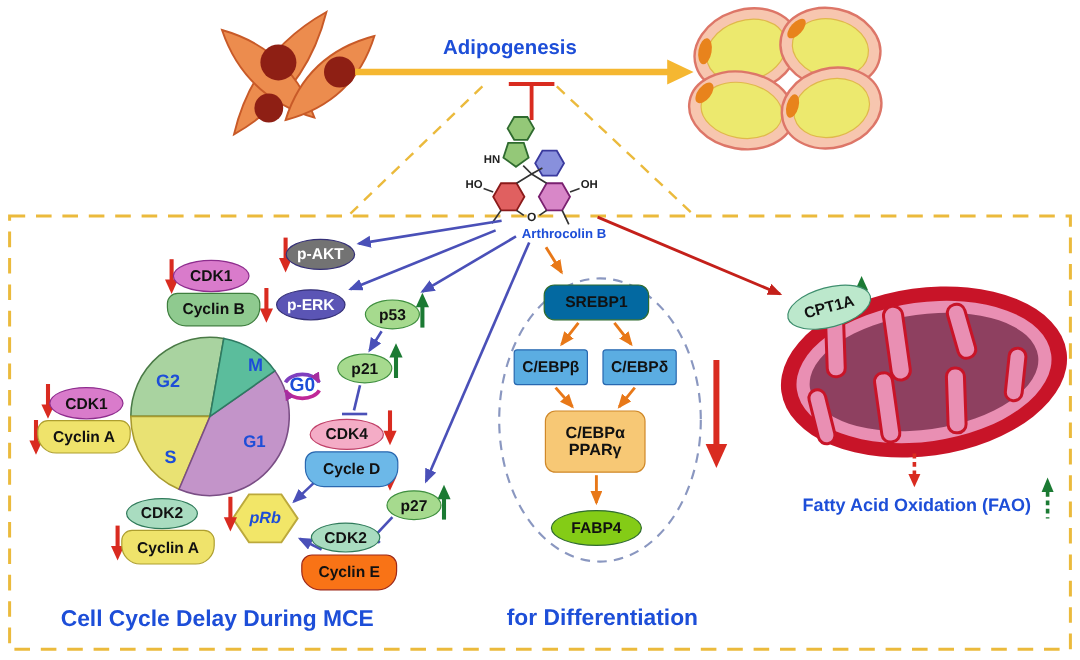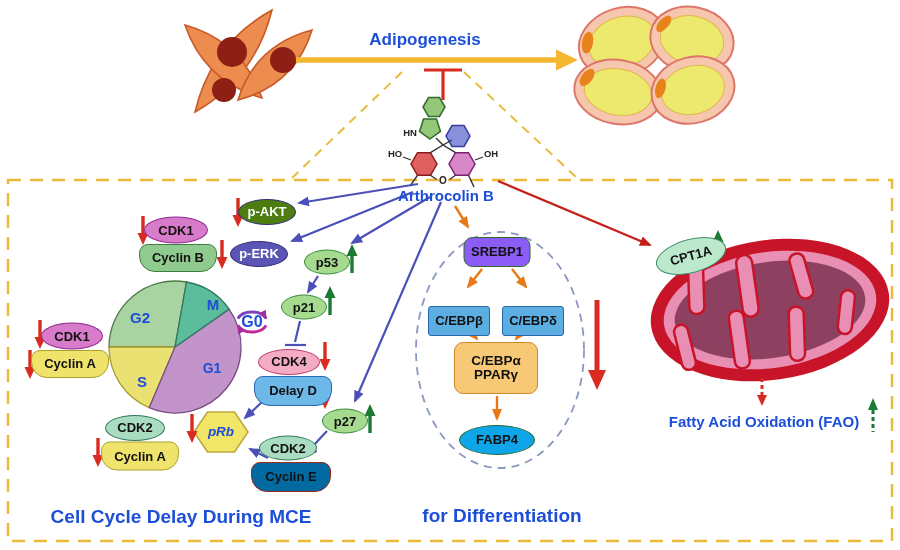--- a/index.html
+++ b/index.html
@@ -7,21 +7,21 @@
           font-family:"Liberation Sans",sans-serif;}
   svg.art{position:absolute;left:0;top:0;}
   .lbl{position:absolute;transform:translate(-50%,-50%);font-weight:700;color:#1d4ed8;
        white-space:nowrap;line-height:1.05;}
   .node{position:absolute;display:flex;flex-direction:column;align-items:center;justify-content:center;
         font-weight:700;font-size:13px;color:#111;transform:translate(-50%,-50%);
         text-align:center;line-height:1.05;box-sizing:border-box;}
   .ellipse{border-radius:50%;}
   .tub{border-radius:9px 9px 16px 16px;text-align:center;}
   .rrect{border-radius:9px;}
-  .rect{border-radius:3px;margin-top:15px;}
+  .rect{border-radius:3px;}
   .white{color:#fff;}
   .it{font-style:italic;}
 </style>
 </head>
 <body>
 
 <div class="canvas">
 
 <svg class="art" width="900" height="550" viewBox="0 0 900 550">
   <defs>
@@ -204,53 +204,53 @@
   <g color="#1B7A33">
     <use href="#arrUp" x="352" y="244"></use>
     <use href="#arrUp" x="330" y="286"></use>
     <use href="#arrUp" x="370" y="404"></use>
     <use href="#arrUp" x="718" y="230"></use>
     <use href="#arrUpDash" x="873" y="398"></use>
   </g>
 </svg>
 
 <div class="lbl" style="left:425px;top:40px;font-size:17px">Adipogenesis</div>
-<div class="lbl" style="left:446px;top:196px;font-size:15px">Arthrocolin B</div>
+<div class="lbl" style="left:470px;top:196px;font-size:11px">Arthrocolin B</div>
 
 <div class="node ellipse" style="left:176px;top:230px;width:64px;height:27px;background:#D97BCB;border:1.5px solid #8E2D8E">CDK1</div>
 <div class="node tub" style="left:178px;top:258px;width:78px;height:28px;background:#8FCA8F;border:1.5px solid #3E7E3E">Cyclin B</div>
 <div class="node ellipse" style="left:72px;top:336px;width:62px;height:27px;background:#D97BCB;border:1.5px solid #8E2D8E">CDK1</div>
 <div class="node tub" style="left:70px;top:364px;width:78px;height:28px;background:#EFE36B;border:1.5px solid #AE9F2F">Cyclin A</div>
 <div class="node ellipse" style="left:135px;top:428px;width:60px;height:26px;background:#A9DCC0;border:1.5px solid #2F7A5A">CDK2</div>
 <div class="node tub" style="left:140px;top:456px;width:78px;height:29px;background:#EFE36B;border:1.5px solid #AE9F2F">Cyclin A</div>
-<div class="node ellipse white" style="left:267px;top:212px;width:58px;height:26px;background:#4d7c0f;border:1.5px solid #353077">p-AKT</div>
+<div class="node ellipse white" style="left:267px;top:212px;width:58px;height:26px;background:#737373;border:1.5px solid #353077">p-AKT</div>
 <div class="node ellipse white" style="left:259px;top:254px;width:58px;height:26px;background:#5B55B5;border:1.5px solid #353077">p-ERK</div>
 <div class="node ellipse" style="left:327px;top:262px;width:46px;height:25px;background:#A6DA8E;border:1.5px solid #3E8E3E">p53</div>
 <div class="node ellipse" style="left:304px;top:307px;width:46px;height:25px;background:#A6DA8E;border:1.5px solid #3E8E3E">p21</div>
 <div class="node ellipse" style="left:289px;top:362px;width:62px;height:26px;background:#F4ACC6;border:1.5px solid #C04068">CDK4</div>
-<div class="node tub" style="left:293px;top:391px;width:78px;height:30px;background:#6CB8E8;border:1.5px solid #2A68B0">Delay D</div>
+<div class="node tub" style="left:293px;top:391px;width:78px;height:30px;background:#6CB8E8;border:1.5px solid #2A68B0">Cycle D</div>
 <div class="node ellipse" style="left:345px;top:421px;width:46px;height:25px;background:#A6DA8E;border:1.5px solid #3E8E3E">p27</div>
 <div class="node ellipse" style="left:288px;top:448px;width:58px;height:25px;background:#A9DCC0;border:1.5px solid #2F7A5A">CDK2</div>
-<div class="node tub" style="left:291px;top:477px;width:80px;height:30px;background:#0369a1;border:1.5px solid #9E2818">Cyclin E</div>
+<div class="node tub" style="left:291px;top:477px;width:80px;height:30px;background:#f97316;border:1.5px solid #9E2818">Cyclin E</div>
 <div class="lbl it" style="left:221px;top:432px;font-size:13.5px">pRb</div>
 
 <div class="lbl" style="left:140px;top:318px;font-size:15px">G2</div>
 <div class="lbl" style="left:213px;top:305px;font-size:15px">M</div>
 <div class="lbl" style="left:142px;top:382px;font-size:15px">S</div>
 <div class="lbl" style="left:212px;top:368px;font-size:14px">G1</div>
 <div class="lbl" style="left:252px;top:322px;font-size:16px">G0</div>
 
-<div class="node rrect" style="left:497px;top:252px;width:67px;height:30px;background:#8b5cf6;border:1.5px solid #2F6B2F">SREBP1</div>
+<div class="node rrect" style="left:497px;top:252px;width:88px;height:30px;background:#0369a1;border:1.5px solid #2F6B2F">SREBP1</div>
 <div class="node rect" style="left:459px;top:306px;width:62px;height:30px;background:#5BADE2;border:1.5px solid #2868B0">C/EBPβ</div>
 <div class="node rect" style="left:533px;top:306px;width:62px;height:30px;background:#5BADE2;border:1.5px solid #2868B0">C/EBPδ</div>
 <div class="node rrect" style="left:496px;top:368px;width:84px;height:52px;background:#F7C875;border:1.5px solid #D08828;font-size:13.5px">
   <span>C/EBPα</span>
   <span>PPARγ</span>
 </div>
-<div class="node ellipse" style="left:497px;top:440px;width:76px;height:30px;background:#0ea5e9;border:1.5px solid #2F6B2F">FABP4</div>
+<div class="node ellipse" style="left:497px;top:440px;width:76px;height:30px;background:#84cc16;border:1.5px solid #2F6B2F">FABP4</div>
 
 <div class="node ellipse" style="left:691px;top:256px;width:72px;height:34px;background:#BCE8CC;border:1.5px solid #3E8E6E;transform:translate(-50%,-50%) rotate(-15deg)">CPT1A</div>
 <div class="lbl" style="left:181px;top:517px;font-size:19px">Cell Cycle Delay During MCE</div>
 
 <div class="lbl" style="left:764px;top:422px;font-size:15px">Fatty Acid Oxidation (FAO)</div>
 <div class="lbl" style="left:502px;top:516px;font-size:19px">for Differentiation</div>
 
 </div>
 
 </body></html>

